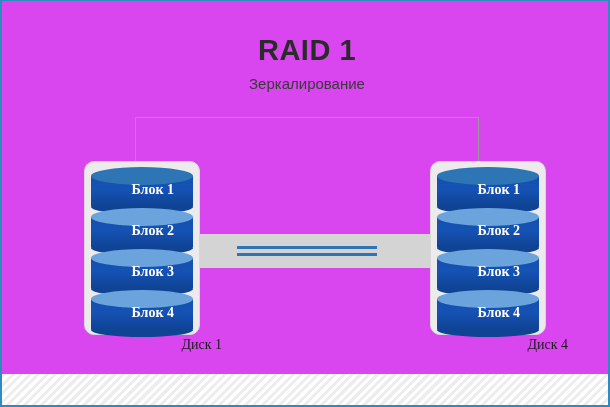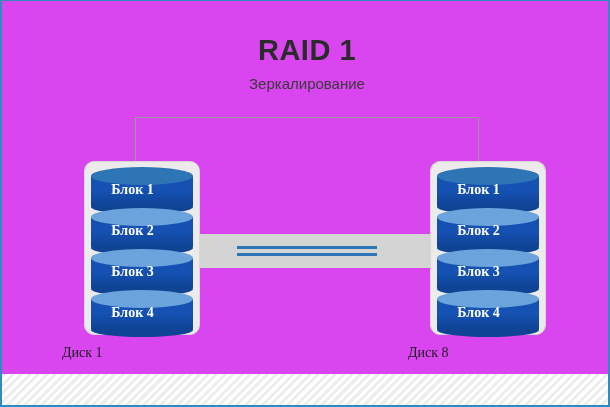--- a/index.html
+++ b/index.html
@@ -162,34 +162,34 @@
     width: 102px;
     height: 14px;
     border-radius: 51px / 7px;
     background: #0f4394;
   }
   .block .label {
     position: absolute;
     left: 0;
     top: 13px;
     width: 83px;
-    text-align: center;
+    text-align: right;
     font-family: "Liberation Serif", serif;
     font-size: 14px;
     font-weight: bold;
     color: #ffffff;
     z-index: 4;
     line-height: 20px;
   }
 
   .disk-label {
     position: absolute;
-    top: 344px;
+    top: 336px;
     width: 160px;
-    text-align: left;
+    text-align: right;
     font-family: "Liberation Serif", serif;
     font-size: 14px;
     color: #1c1c1c;
   }
   .disk-label.left  { left: 60px; }
   .disk-label.right { left: 406px; }
 </style>
 </head>
 <body>
 
@@ -259,17 +259,17 @@
       <div class="block">
         <div class="foot"></div>
         <div class="body"></div>
         <div class="cap"></div>
         <div class="label">Блок 4</div>
       </div>
     </div>
   </div>
 
   <div class="disk-label left">Диск 1</div>
-  <div class="disk-label right">Диск 8</div>
+  <div class="disk-label right">Диск 4</div>
 
   <div class="bottom-band"></div>
 
 </div>
 
 </body></html>

